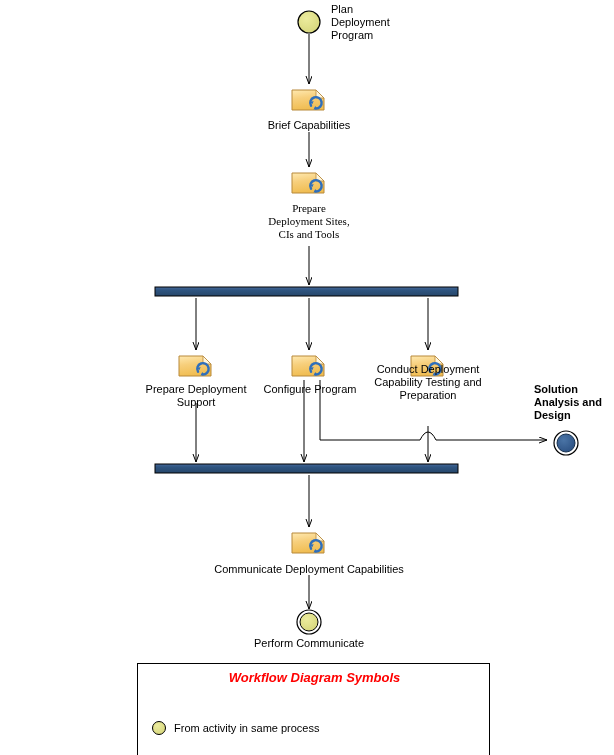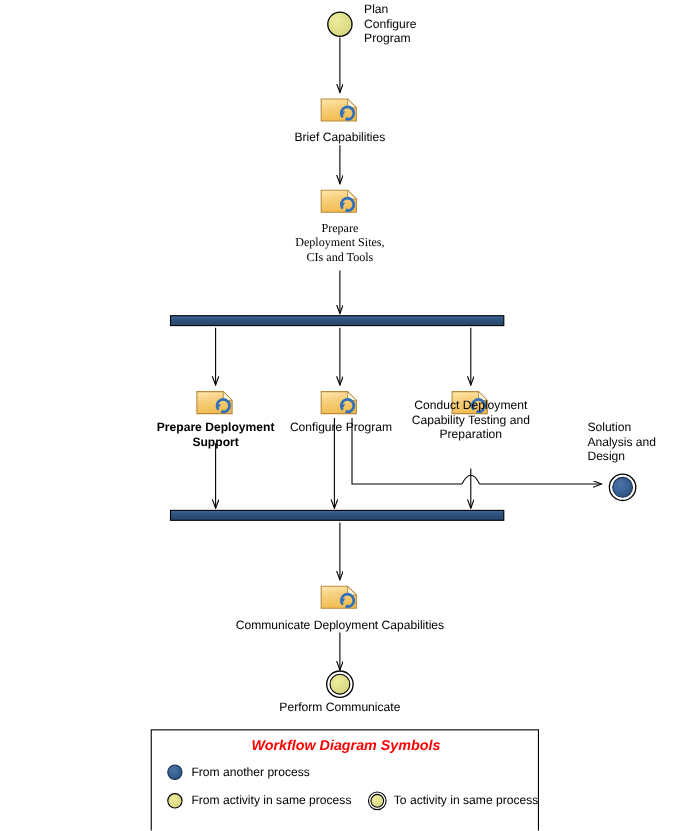--- a/index.html
+++ b/index.html
@@ -12,21 +12,21 @@
   .svg-layer{position:absolute;left:0;top:0;width:614px;height:755px;}
 
   .node-label{
     position:absolute;
     font-size:11px;
     line-height:13px;
     text-align:center;
     color:#000;
     white-space:pre-line;
   }
-  .node-label.bold{font-weight:normal;}
+  .node-label.bold{font-weight:bold;}
 
   .legend-box{
     position:absolute;
     left:137px;top:663px;
     width:353px;height:98px;
     border:1px solid #000;
     background:#ffffff;
     box-sizing:border-box;
   }
   .legend-title{
@@ -172,84 +172,61 @@
       <circle cx="566" cy="443" r="9" fill="url(#blueBall)" stroke="#16304f" stroke-width="1"></circle>
     </g>
 
     <g>
       <circle cx="309" cy="622" r="12" fill="#ffffff" stroke="#000" stroke-width="1.2"></circle>
       <circle cx="309" cy="622" r="9" fill="url(#yellowBall)" stroke="#000" stroke-width="1"></circle>
     </g>
   </svg>
 
   <div class="node-label" style="left:331px;top:3px;width:120px;text-align:left;">Plan
-Configure
+Deployment
 Program</div>
 
   <div class="node-label" style="left:229px;top:119px;width:160px;">Brief Capabilities</div>
 
   <div class="node-label" style="left:234px;top:202px;width:150px;font-family:Liberation Serif, serif;">Prepare
 Deployment Sites,
 CIs and Tools</div>
 
-  <div class="node-label" style="left:133px;top:383px;width:126px;font-weight:bold;">Prepare Deployment
+  <div class="node-label" style="left:133px;top:383px;width:126px;">Prepare Deployment
 Support</div>
 
   <div class="node-label" style="left:255px;top:383px;width:110px;">Configure Program</div>
 
   <div class="node-label" style="left:365px;top:363px;width:126px;">Conduct Deployment
 Capability Testing and
 Preparation</div>
 
   <div class="node-label bold" style="left:534px;top:383px;width:80px;text-align:left;">Solution
 Analysis and
 Design</div>
 
   <div class="node-label" style="left:189px;top:563px;width:240px;">Communicate Deployment Capabilities</div>
 
   <div class="node-label" style="left:239px;top:637px;width:140px;">Perform Communicate</div>
 
   <div class="legend-box">
     <div class="legend-title">Workflow Diagram Symbols</div>
 
-    <div class="legend-row" style="left:12px;top:29px;">
-      <span class="legend-ico">
-        <svg width="18" height="18" viewBox="0 0 18 18">
-          <defs>
-            <radialGradient id="lgBlue" cx="0.38" cy="0.33" r="0.75">
-              <stop offset="0%" stop-color="#4a74a6"></stop>
-                <stop offset="100%" stop-color="#2c5183"></stop>
-            </radialGradient>
-          </defs>
-          <circle cx="9" cy="9" r="6.5" fill="url(#lgBlue)" stroke="#16304f" stroke-width="1"></circle>
-        </svg>
-      </span>
-      <span class="legend-text">From another process</span>
-    </div>
 
 
     <div class="legend-row" style="left:12px;top:55px;">
       <span class="legend-ico">
         <svg width="18" height="18" viewBox="0 0 18 18">
           <defs>
             <radialGradient id="lgYel" cx="0.38" cy="0.33" r="0.75">
               <stop offset="0%" stop-color="#ecec9e"></stop>
                 <stop offset="100%" stop-color="#d6d67c"></stop>
             </radialGradient>
           </defs>
           <circle cx="9" cy="9" r="6.5" fill="url(#lgYel)" stroke="#000" stroke-width="1"></circle>
         </svg>
       </span>
       <span class="legend-text">From activity in same process</span>
     </div>
 
-    <div class="legend-row" style="left:196px;top:55px;">
-      <span class="legend-ico">
-        <svg width="18" height="18" viewBox="0 0 18 18">
-          <circle cx="9" cy="9" r="8" fill="#fff" stroke="#000" stroke-width="1"></circle>
-          <circle cx="9" cy="9" r="5.8" fill="url(#lgYel)" stroke="#000" stroke-width="1"></circle>
-        </svg>
-      </span>
-      <span class="legend-text">To activity in same process</span>
-    </div>
   </div>
 
 </div>
 
 </body></html>

